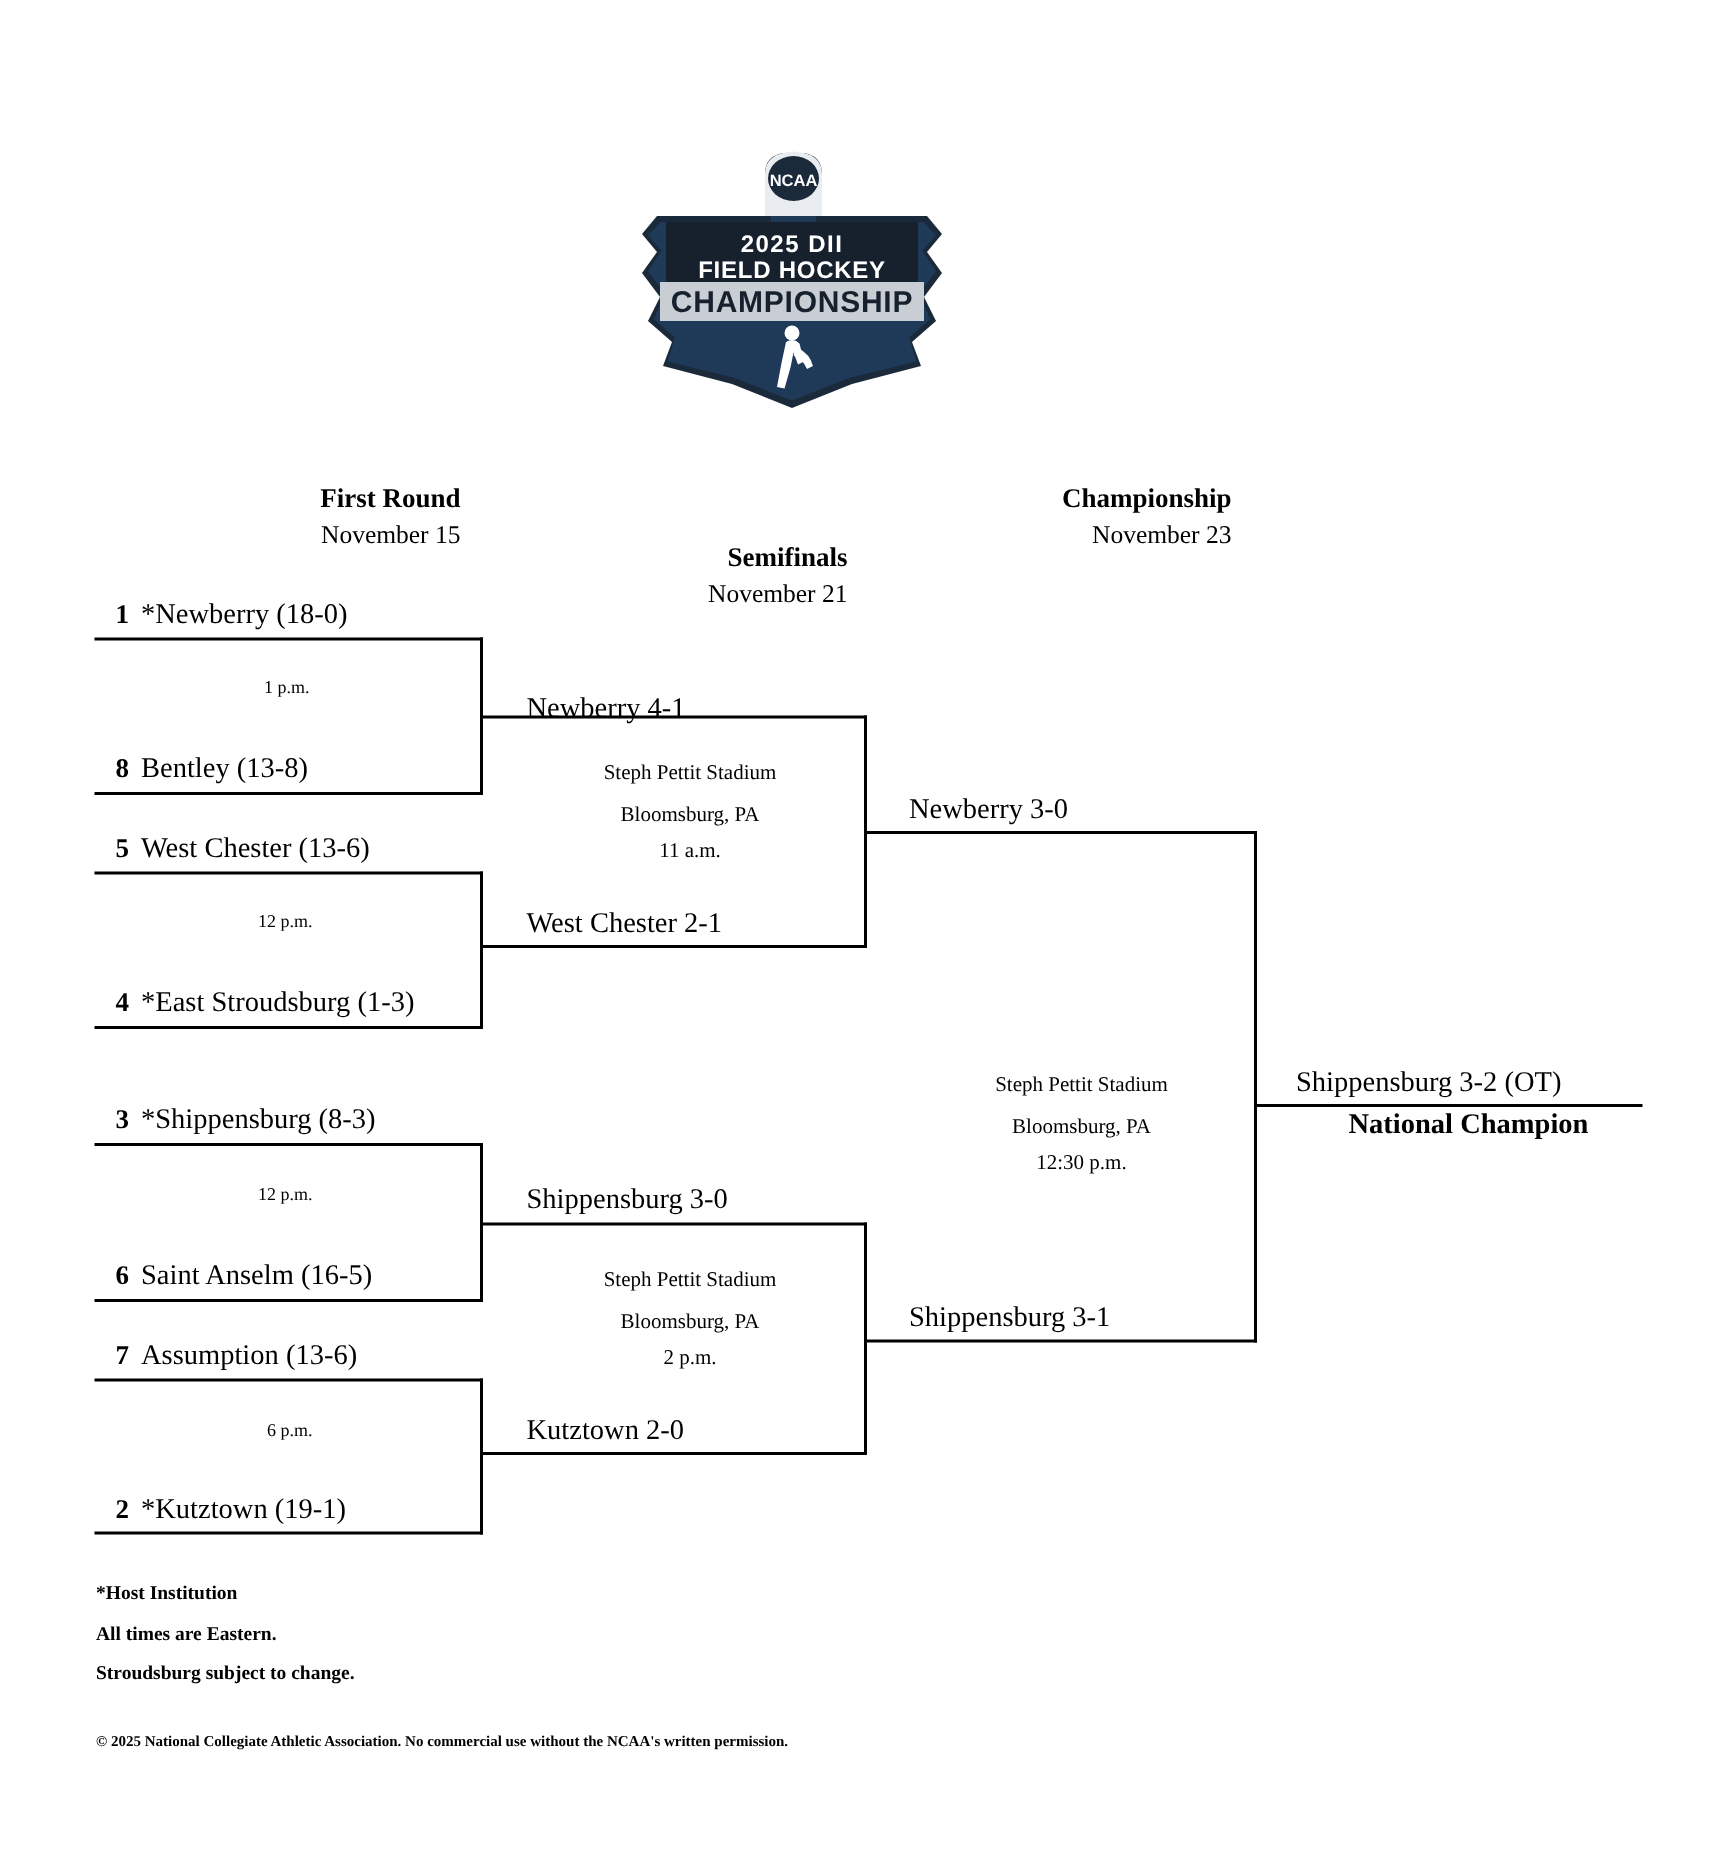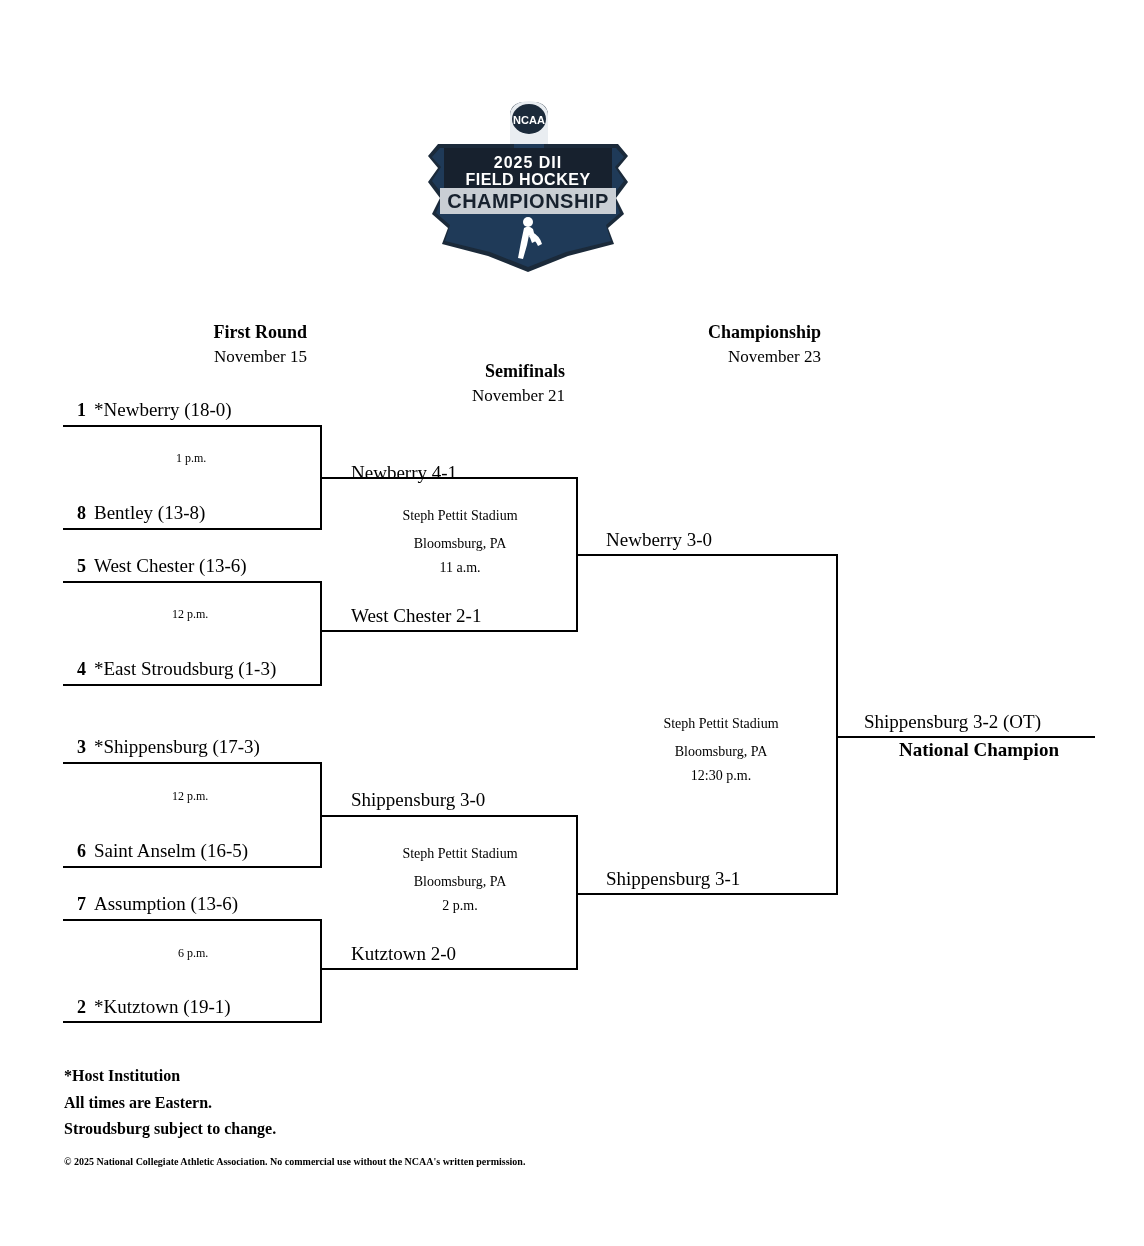--- a/index.html
+++ b/index.html
@@ -74,24 +74,23 @@
   }
   .champ-label {
     font-size: 19px;
     font-weight: bold;
     white-space: nowrap;
     text-align: center;
   }
 
   
   .note {
-    font-size: 16px;
-    font-weight: bold;
-    white-space: nowrap;
-    margin-top: 13px;
+    font-size: 13px;
+    font-weight: bold;
+    white-space: nowrap;
   }
   .copyright {
     font-size: 10px;
     font-weight: bold;
     white-space: nowrap;
   }
 </style>
 </head>
 <body>
 
@@ -167,21 +166,21 @@
   <span class="seed">4</span>
   <span class="team">*East Stroudsburg (1-3)</span>
 </div>
 
 <div class="abs hline" style="left:63px; top:762px; width:259px;"></div>
 <div class="abs hline" style="left:63px; top:866px; width:259px;"></div>
 <div class="abs vline" style="left:320px; top:762px; height:105px;"></div>
 
 <div class="abs" style="left:60px; top:736px; display:flex; align-items:baseline; gap:8px;">
   <span class="seed">3</span>
-  <span class="team">*Shippensburg (17-3)</span>
+  <span class="team">*Shippensburg (8-3)</span>
 </div>
 <div class="abs gametime" style="left:172px; top:789px;">12 p.m.</div>
 <div class="abs" style="left:60px; top:840px; display:flex; align-items:baseline; gap:8px;">
   <span class="seed">6</span>
   <span class="team">Saint Anselm (16-5)</span>
 </div>
 
 <div class="abs hline" style="left:63px; top:919px; width:259px;"></div>
 <div class="abs hline" style="left:63px; top:1021px; width:259px;"></div>
 <div class="abs vline" style="left:320px; top:919px; height:104px;"></div>

